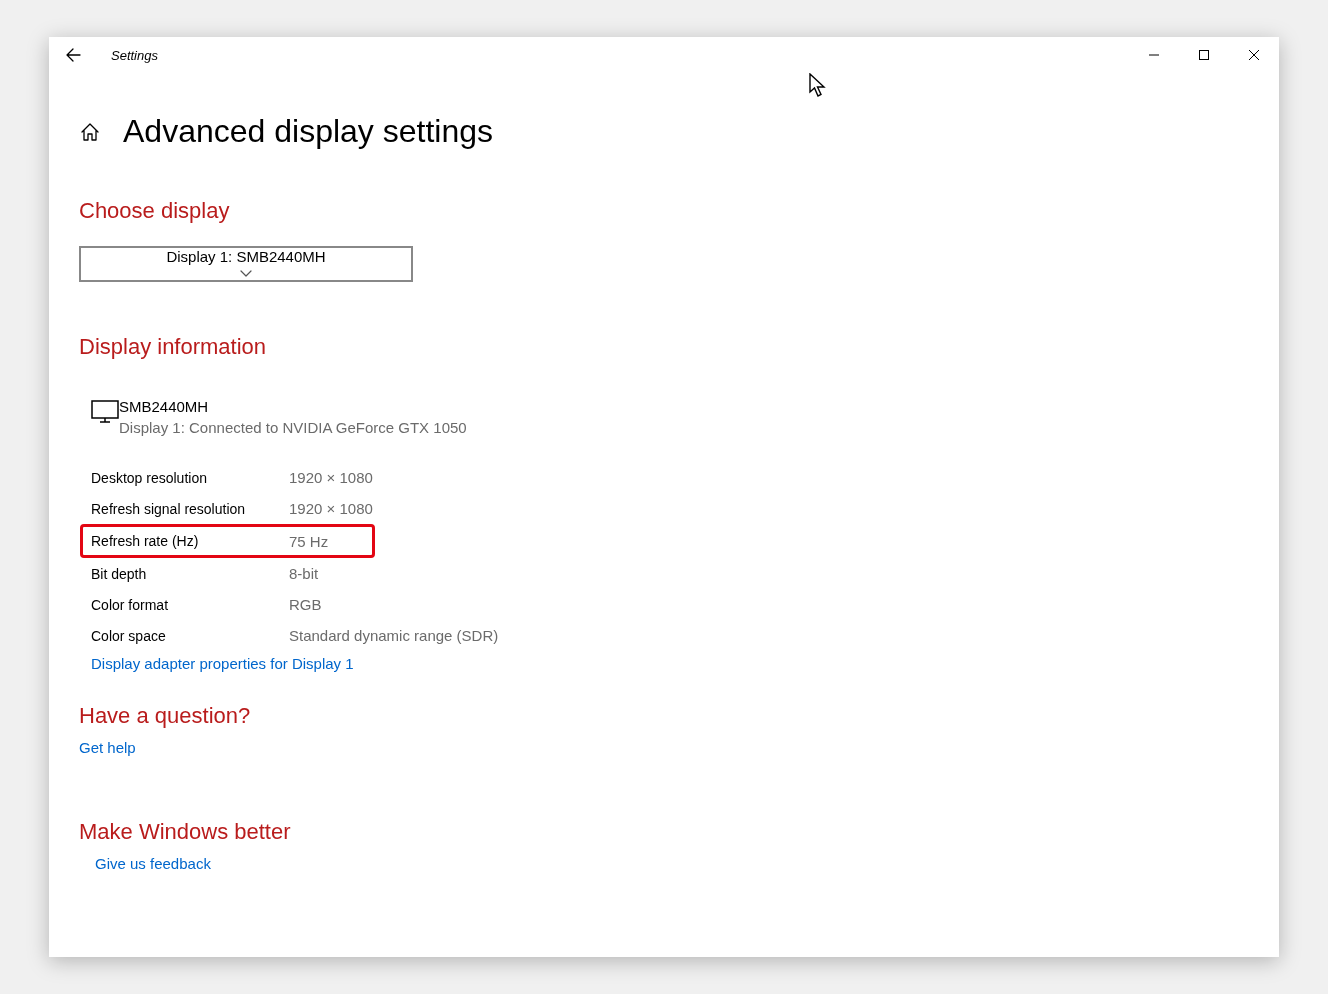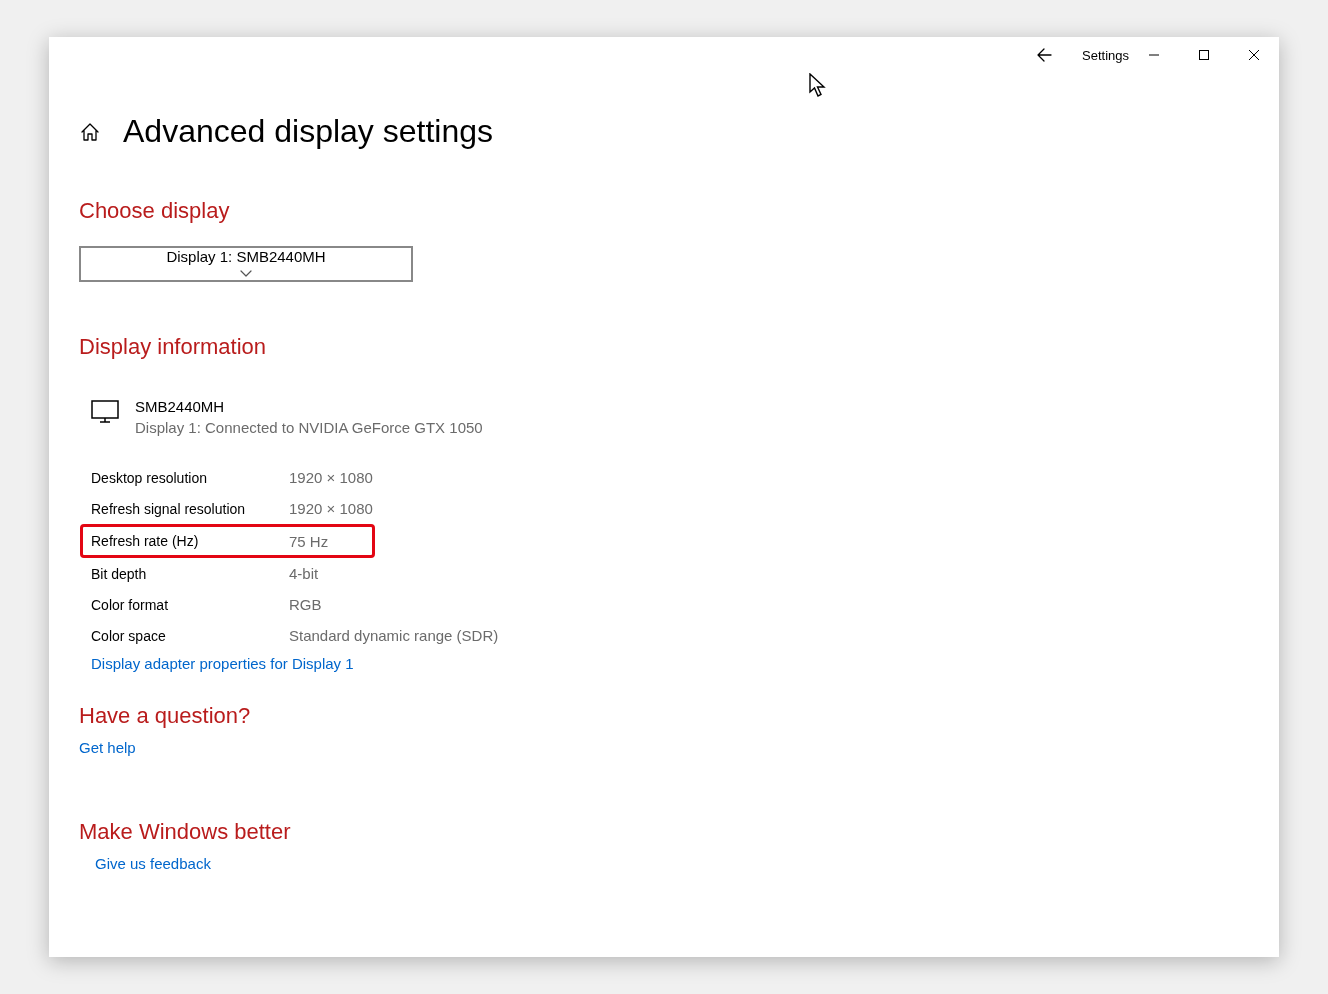--- a/index.html
+++ b/index.html
@@ -18,22 +18,23 @@
     background: #ffffff;
     box-shadow: 0 4px 20px rgba(0,0,0,0.25);
     position: relative;
     display: flex;
     flex-direction: column;
   }
   .titlebar {
     height: 36px;
     display: flex;
     align-items: center;
-    justify-content: flex-end;
+    justify-content: space-between;
     padding-left: 14px;
+    font-style: italic;
   }
   .titlebar-left {
     display: flex;
     align-items: center;
     gap: 28px;
   }
   .back-arrow {
     width: 20px; height: 20px;
     display: flex; align-items: center; justify-content: center;
     cursor: pointer;
@@ -98,21 +99,20 @@
     cursor: pointer;
     margin-bottom: 52px;
     flex-direction: column;
   }
   .dropdown-label {
     font-size: 15px;
     color: #000;
   }
   .monitor-block {
     display: flex;
-    gap: 16px;
     margin-left: 12px;
     margin-bottom: 26px;
   }
   .monitor-icon {
     margin-top: 2px;
   }
   .monitor-name {
     font-size: 15px;
     color: #000;
     margin-bottom: 4px;
@@ -247,21 +247,21 @@
       <div class="info-row">
         <span class="info-label">Refresh signal resolution</span>
         <span class="info-value">1920 × 1080</span>
       </div>
       <div class="info-row highlight-row">
         <span class="info-label">Refresh rate (Hz)</span>
         <span class="info-value">75 Hz</span>
       </div>
       <div class="info-row">
         <span class="info-label">Bit depth</span>
-        <span class="info-value">4-bit</span>
+        <span class="info-value">8-bit</span>
       </div>
       <div class="info-row">
         <span class="info-label">Color format</span>
         <span class="info-value">RGB</span>
       </div>
       <div class="info-row">
         <span class="info-label">Color space</span>
         <span class="info-value">Standard dynamic range (SDR)</span>
       </div>
     </div>

